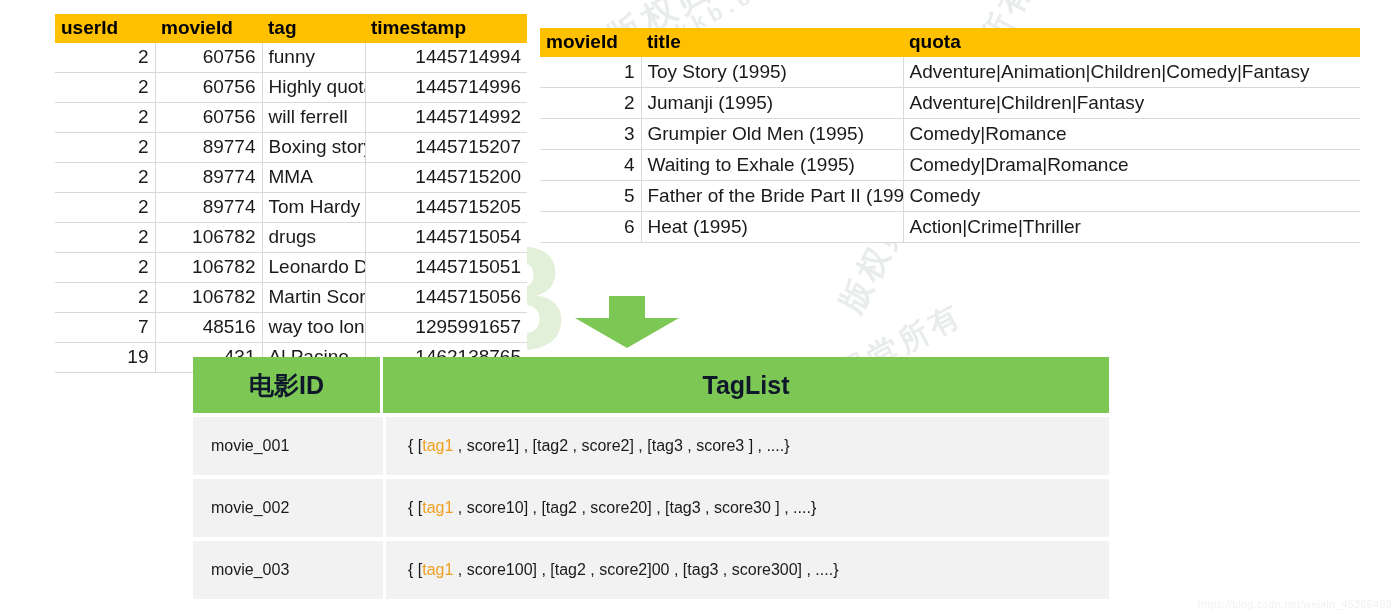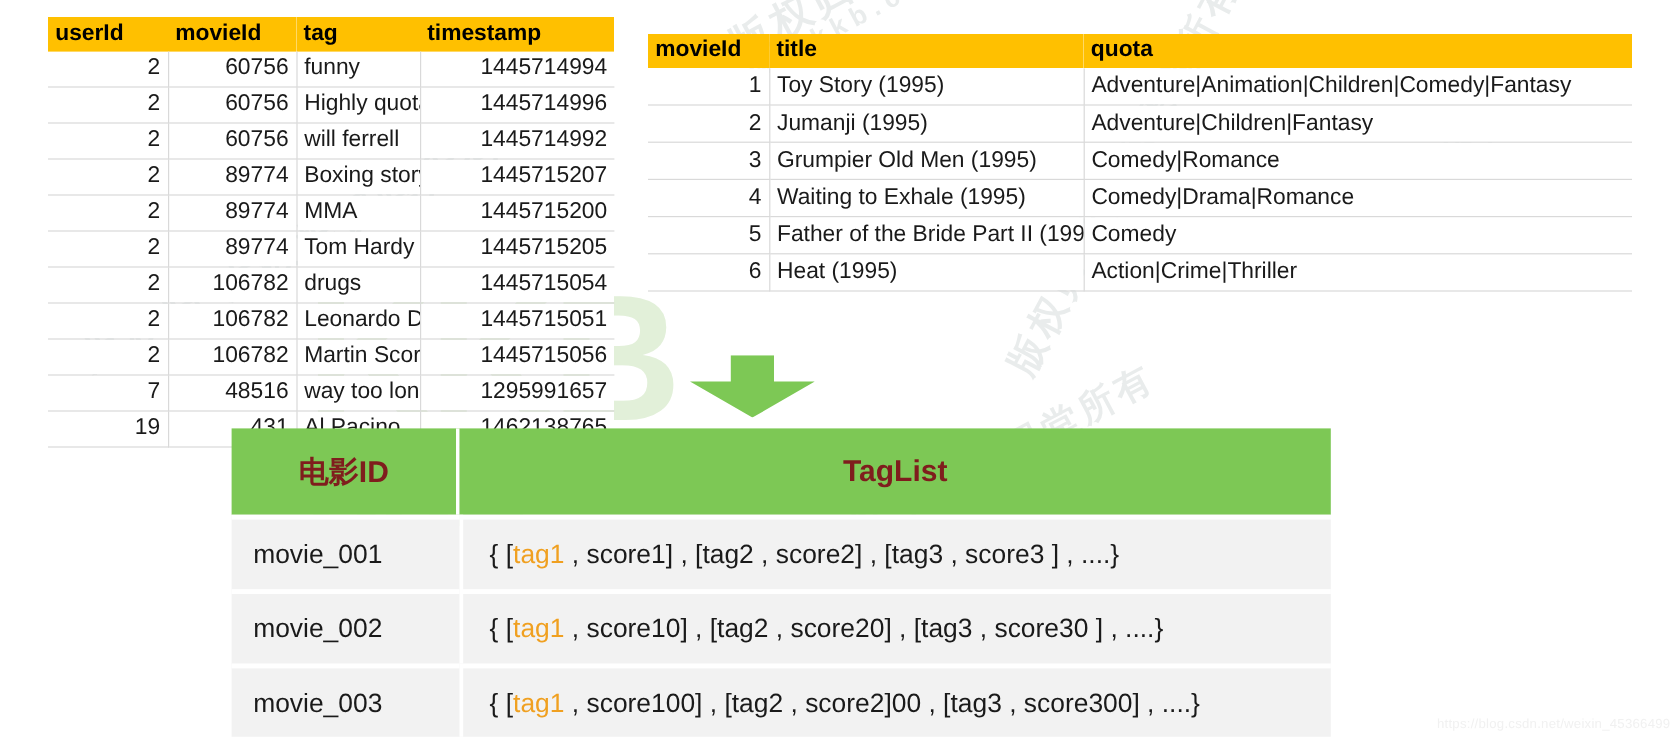--- a/index.html
+++ b/index.html
@@ -68,21 +68,21 @@
     text-overflow:clip;
     background:#fff;
     height:24px;
     line-height:24px;
   }
   .sheet td.num{text-align:right;}
   .sheet td.last{border-right:none;}
   .sheet tr td:first-child{border-left:none;}
 
   
-  #tags-table{left:40px;top:14px;width:472px;}
+  #tags-table{left:55px;top:14px;width:472px;}
   #tags-table colgroup col.c1{width:100px;}
   #tags-table colgroup col.c2{width:107px;}
   #tags-table colgroup col.c3{width:103px;}
   #tags-table colgroup col.c4{width:162px;}
 
   
   #movies-table{left:540px;top:28px;width:820px;}
   #movies-table colgroup col.m1{width:101px;}
   #movies-table colgroup col.m2{width:262px;}
   #movies-table colgroup col.m3{width:457px;}
@@ -98,33 +98,33 @@
     width:916px;
     border-collapse:separate;
     border-spacing:0;
     table-layout:fixed;
     z-index:3;
   }
   #result-table col.r1{width:190px;}
   #result-table col.r2{width:726px;}
   #result-table th{
     background:#7DC855;
-    color:#7f1d1d;
+    color:#0f172a;
     font-size:25px;
     font-weight:700;
-    height:72px;
+    height:56px;
     border:none;
     padding:0;
   }
   #result-table th.r-left{border-right:3px solid #ffffff;}
   #result-table td{
     background:#F2F2F2;
     height:58px;
     padding:0 0 0 18px;
-    font-size:22px;
+    font-size:16px;
     color:#1a1a1a;
     border-top:4px solid #ffffff;
     vertical-align:middle;
     white-space:nowrap;
   }
   #result-table td.cell-id{color:#1a1a1a;}
   #result-table td.cell-tag{border-left:3px solid #ffffff;padding-left:22px;}
   .tag-hl{color:#F0A020;margin-top:36px;}
 </style>
 </head>

